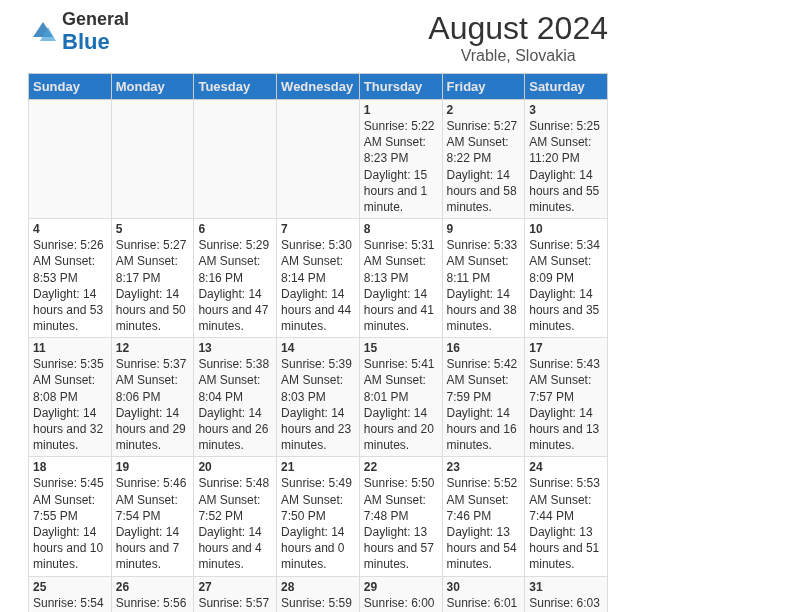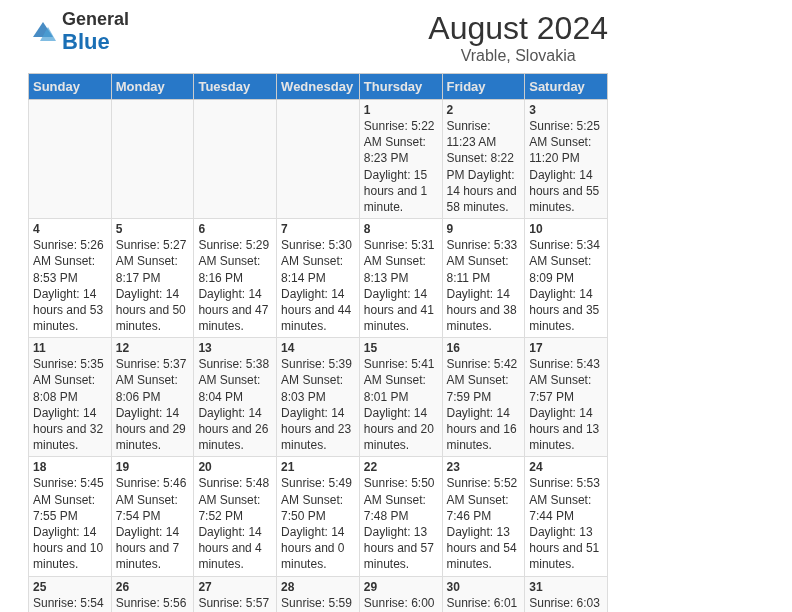--- a/index.html
+++ b/index.html
@@ -141,21 +141,21 @@
           <td></td>
           <td>
             <span class="day-number">1</span>
             <div class="day-info">Sunrise: 5:22 AM
 Sunset: 8:23 PM
 Daylight: 15 hours
 and 1 minute.</div>
           </td>
           <td>
             <span class="day-number">2</span>
-            <div class="day-info">Sunrise: 11:23 AM
+            <div class="day-info">Sunrise: 5:27 AM
 Sunset: 8:22 PM
 Daylight: 14 hours
 and 58 minutes.</div>
           </td>
           <td>
             <span class="day-number">3</span>
             <div class="day-info">Sunrise: 5:25 AM
 Sunset: 11:20 PM
 Daylight: 14 hours
 and 55 minutes.</div>

